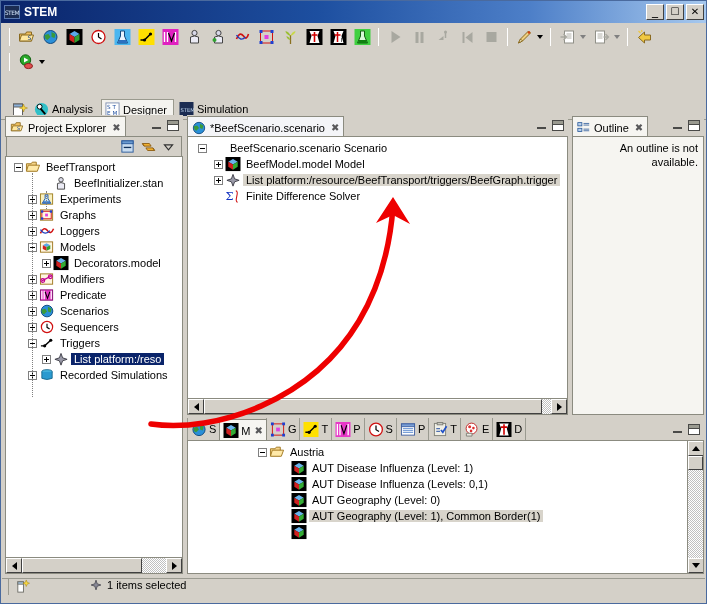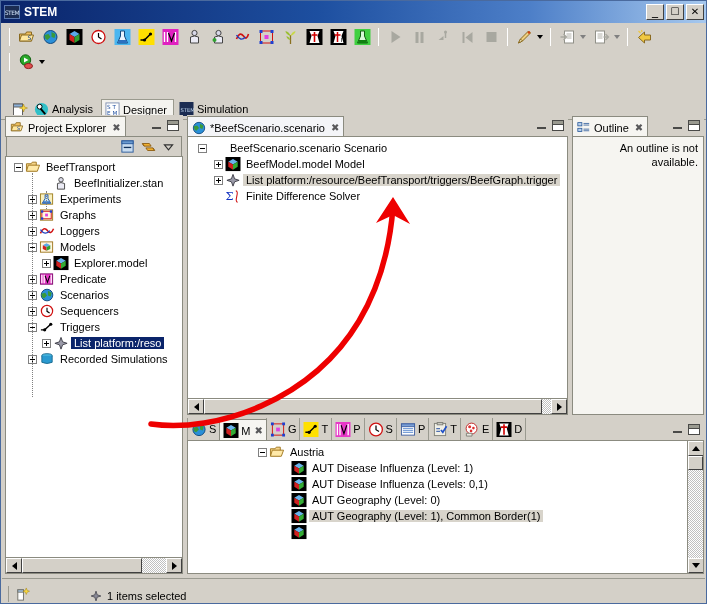--- a/index.html
+++ b/index.html
@@ -284,21 +284,21 @@
     border: 1px solid #fff;
     border-right-color: #404040; border-bottom-color: #404040;
   }
 
   
   #statusbar {
     position: absolute; left: 1px; right: 1px; bottom: 1px;
     height: 24px;
     background: #d4d0c8;
     border-top: 1px solid #9a9a90;
-    display: flex; align-items: flex-end;
+    display: flex; align-items: flex-start;
     padding-left: 6px;
   }
   #status-sep { width: 1px; height: 16px; background: #9a9a90; margin-right: 6px; }
   #status-text { display: flex; align-items: center; gap: 5px; margin-left: 60px; font-size: 11px; }
 
   
   #arrow-overlay {
     position: absolute; left: 0; top: 0; width: 707px; height: 604px;
     pointer-events: none;
   }
@@ -661,21 +661,32 @@
             </div>
             <div class="trow">
               <span style="display:inline-block;width:36px;flex:none"></span>
               <span class="texp plus"></span>
               <span class="ticon"><svg width="16" height="15" viewBox="0 0 16 16">
                   <rect width="16" height="15" fill="#000"></rect>
                   <path d="M8 2 L13 5 L8 8 L3 5 Z" fill="#6ab4ec"></path>
                   <path d="M3 5 L8 8 L8 13.5 L3 10.5 Z" fill="#d02020"></path>
                   <path d="M13 5 L13 10.5 L8 13.5 L8 8 Z" fill="#34ac34"></path>
                 </svg></span>
-              <span class="tlabel">Explorer.model</span>
+              <span class="tlabel">Decorators.model</span>
+            </div>
+            <div class="trow">
+              <span style="display:inline-block;width:22px;flex:none"></span>
+              <span class="texp plus"></span>
+              <span class="ticon"><svg width="16" height="15" viewBox="0 0 16 16">
+                  <rect x="1" y="2" width="13" height="11" fill="#fff6e0" stroke="#a07820"></rect>
+                  <path d="M2.5 9.5 L13 4" stroke="#c00090" stroke-width="1.4"></path>
+                  <circle cx="3.5" cy="9" r="2" fill="none" stroke="#c00090" stroke-width="1.3"></circle>
+                  <circle cx="11.5" cy="5" r="2" fill="none" stroke="#c00090" stroke-width="1.3"></circle>
+                </svg></span>
+              <span class="tlabel">Modifiers</span>
             </div>
             <div class="trow">
               <span style="display:inline-block;width:22px;flex:none"></span>
               <span class="texp plus"></span>
               <span class="ticon"><svg width="16" height="15" viewBox="0 0 16 16">
                   <rect x="1" y="2" width="13" height="11" fill="#e838c8" stroke="#801070"></rect>
                   <path d="M2.5 3 L2.5 12 M5 3 L5 12 M12.5 3 L12.5 12" stroke="#fff" stroke-width="1.3"></path>
                   <path d="M6 4 L8.5 11 L11 4" stroke="#000" fill="none" stroke-width="1.1"></path>
                 </svg></span>
               <span class="tlabel">Predicate</span>

